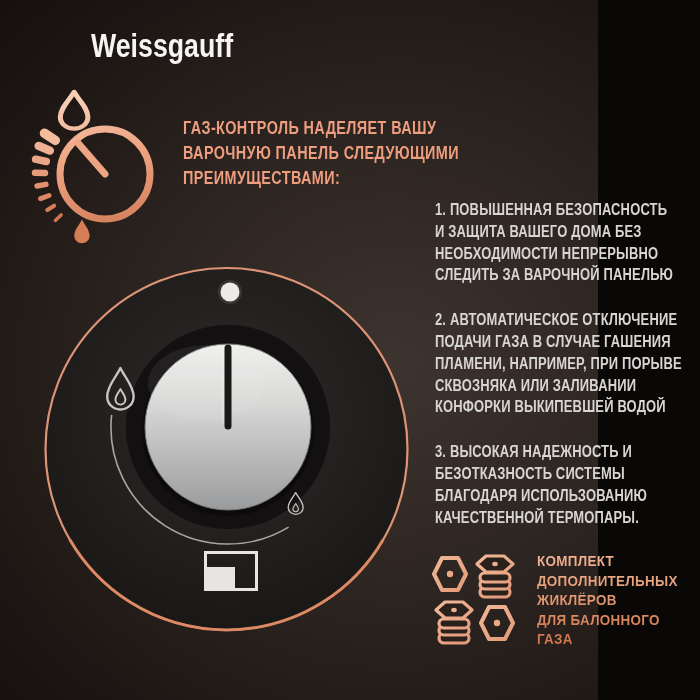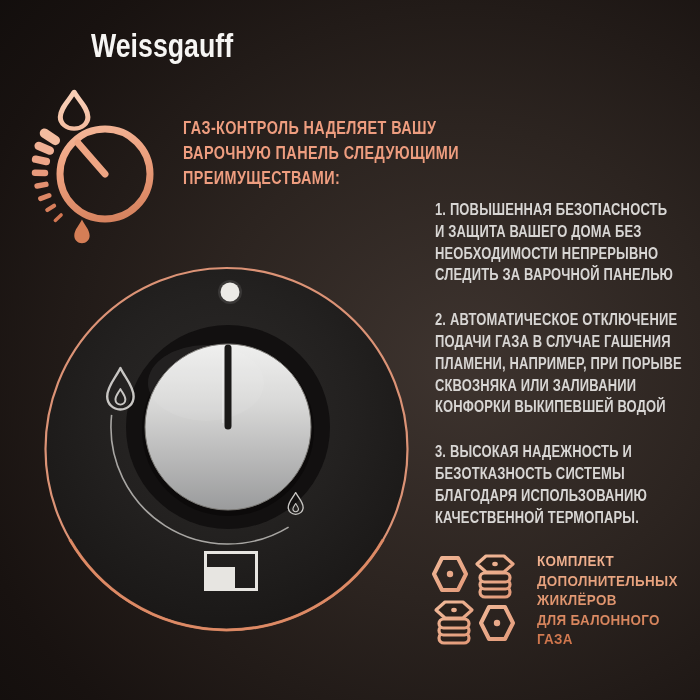--- a/index.html
+++ b/index.html
@@ -2,21 +2,21 @@
 <html><head>
 <meta charset="utf-8">
 <style>
   html,body{margin:0;padding:0;}
   body{
     width:700px;height:700px;overflow:hidden;
     font-family:"Liberation Sans",sans-serif;
     background:#0A0807;
   }
   .stage{
-    position:relative;width:700px;height:700px;
+    position:relative;width:598px;height:700px;
     background:radial-gradient(760px 700px at 66% 52%, #3E342F 0%, #2C2420 34%, #181210 68%, #0A0807 100%);
   }
   .abs{position:absolute;}
   
   .logo{
     left:91px;top:26px;
     font-size:33px;line-height:40px;font-weight:700;color:#F6F5F3;
     transform:scaleX(0.81);transform-origin:left top;
     white-space:nowrap;letter-spacing:0px;
   }

